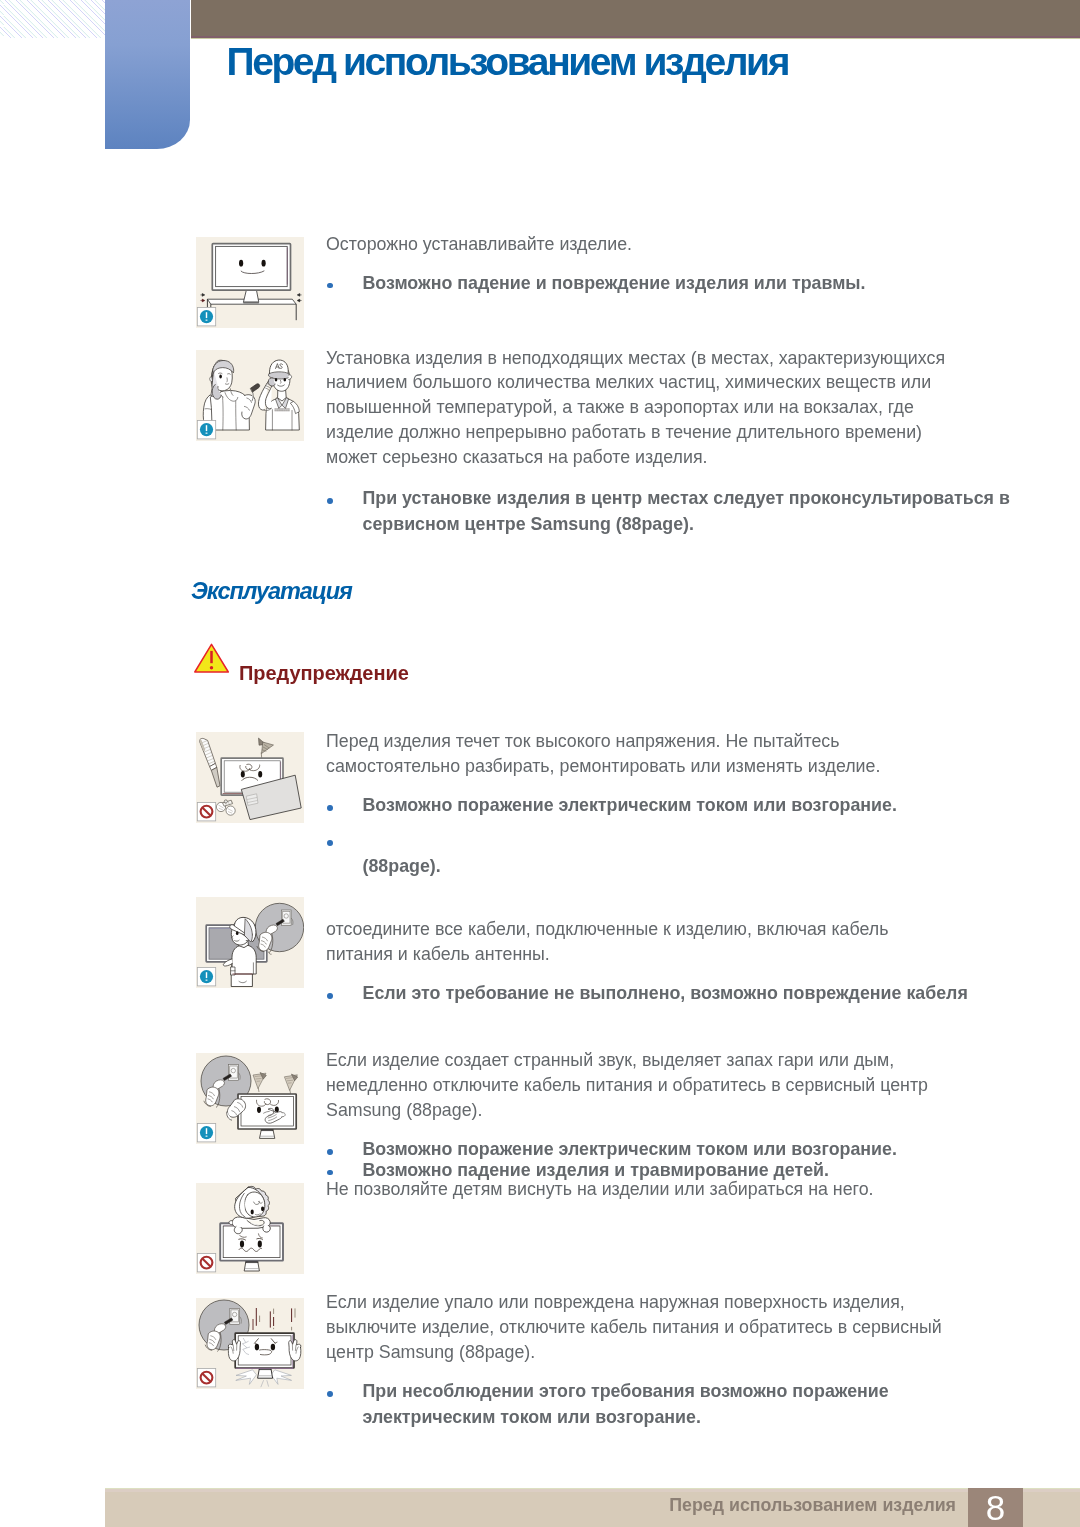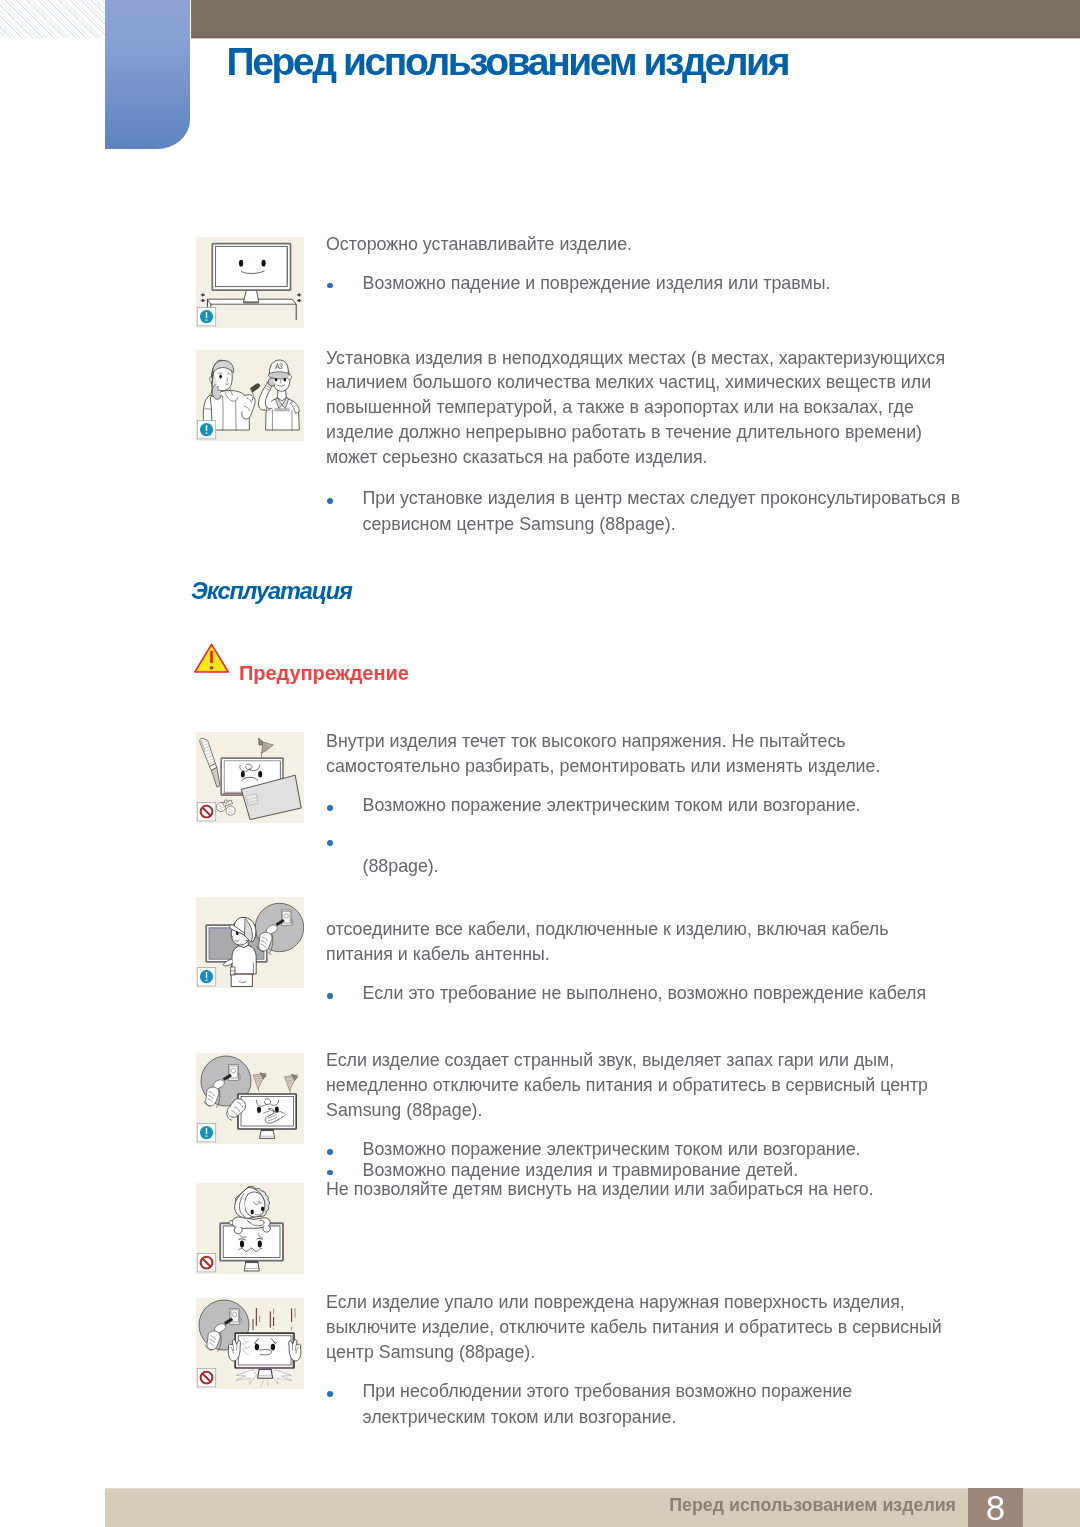--- a/index.html
+++ b/index.html
@@ -45,28 +45,28 @@
   .para, .bul {
     position:absolute; left:326px;
     font-size:17.82px; color:#64686c; margin:0;
   }
   .para { line-height:24.9px; }
   .bul  { line-height:25.5px; }
   .bul .dot {
     position:absolute; left:0.8px; top:11.7px; width:5.8px; height:5.8px; border-radius:50%;
     background:#2d6fb8;
   }
-  .bul .btxt { display:block; padding-left:36.5px; }
+  .bul .btxt { display:block; padding-left:36.5px;font-weight:bold; }
 
   .sec-h {
     position:absolute; left:191px; font-size:23.5px; font-weight:bold; letter-spacing:-1.1px; color:#0060a8;
     margin:0; white-space:nowrap;font-style:italic;
   }
   .warn-h {
-    position:absolute; left:239px; font-size:20px; font-weight:bold; letter-spacing:-0.05px; color:#ef4444;
+    position:absolute; left:239px; font-size:20px; font-weight:bold; letter-spacing:-0.05px; color:#7f1d1d;
     margin:0; white-space:nowrap;
   }
   #warn-tri { position:absolute; left:194px; }
 
   
   #footbar {
     position:absolute; left:105px; top:1488px; width:975px; height:39px;
     background:linear-gradient(180deg,#dde0c1 0 1px,#dccec4 1px 4px,#d7cbb9 4px 39px);
   }
   #foottxt {
@@ -279,21 +279,21 @@
           <path d="M22.4 73.0 L27.6 76.0 M22.8 76.2 L27.0 78.0 M31.6 76.5 L36.8 79.4 M32.0 79.6 L36.3 81.2 M29.0 69.6 L30.2 72.8 M32.0 69.0 L33.2 72.0 M35.0 68.3 L36.2 71.2"></path>
         </g>
       </g>
       <g>
         <rect x="1.3" y="70.5" width="18.4" height="18.4" fill="#ffffff" stroke="#a9a9a9" stroke-width="0.8"></rect>
         <circle cx="10.5" cy="79.6" r="5.9" fill="none" stroke="#a8302f" stroke-width="2.1"></circle>
         <path d="M6.3 75.4 L14.7 83.8" stroke="#a8302f" stroke-width="2.1"></path>
       </g>
     </svg>
   </div>
-  <p class="para" style="top:729.3px"><span>Внутри изделия течет ток высокого напряжения. Не пытайтесь</span><br><span>самостоятельно разбирать, ремонтировать или изменять изделие.</span></p>
+  <p class="para" style="top:729.3px"><span>Перед изделия течет ток высокого напряжения. Не пытайтесь</span><br><span>самостоятельно разбирать, ремонтировать или изменять изделие.</span></p>
   <div class="bul" style="top:793.1px">
       <span class="dot"></span>
       <span class="btxt">Возможно поражение электрическим током или возгорание.</span>
     </div>
   <div class="bul" style="top:828.6px">
       <span class="dot"></span>
       <span class="btxt"><br><span>(88page).</span></span>
     </div>
 
   <div class="thumb" style="top:897px">

